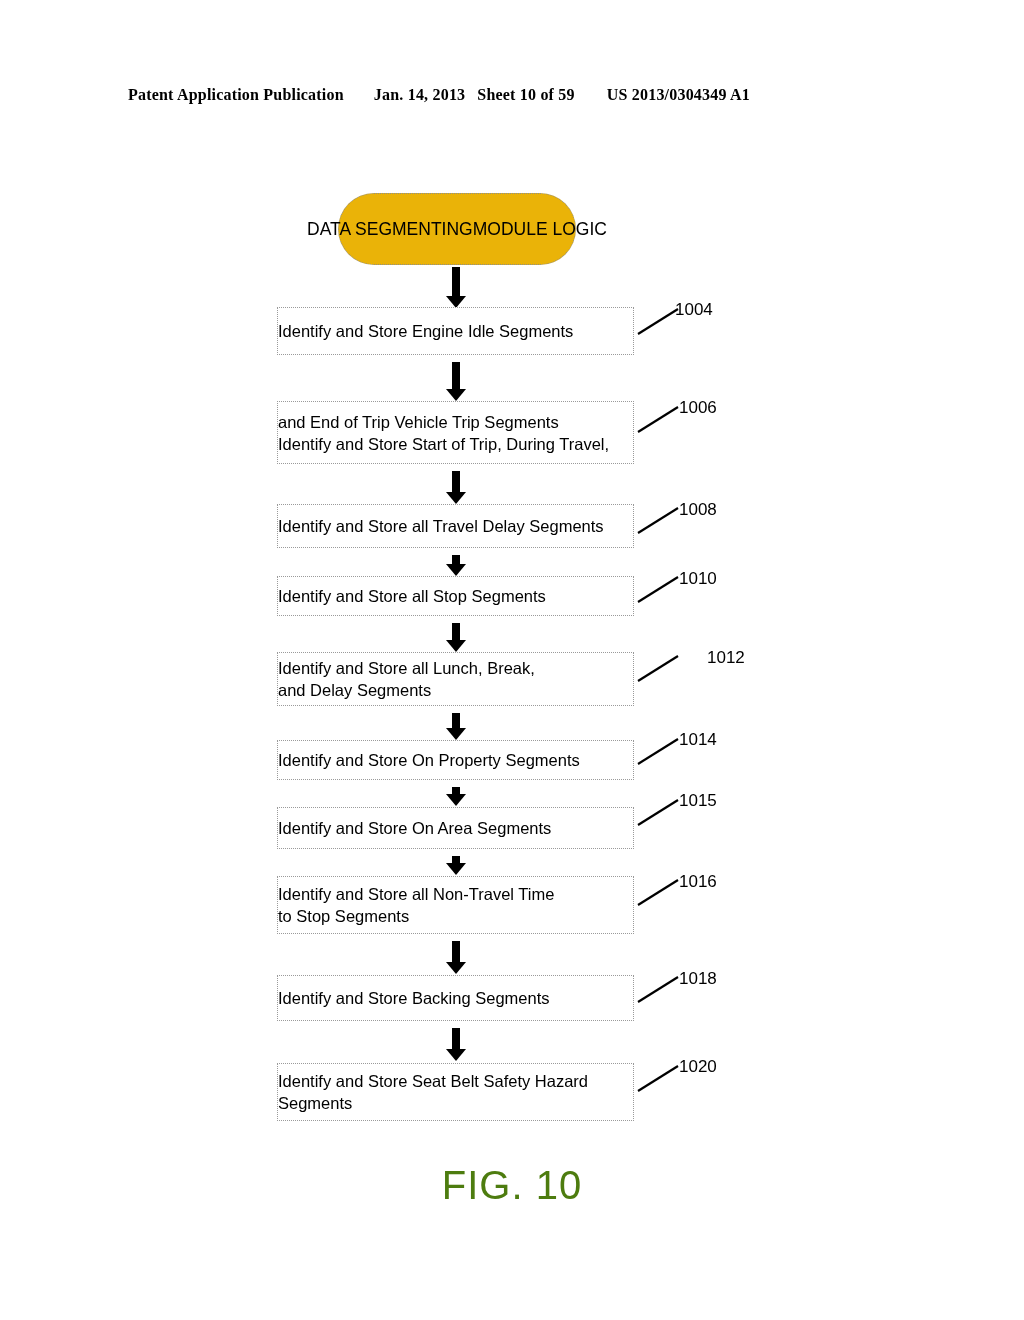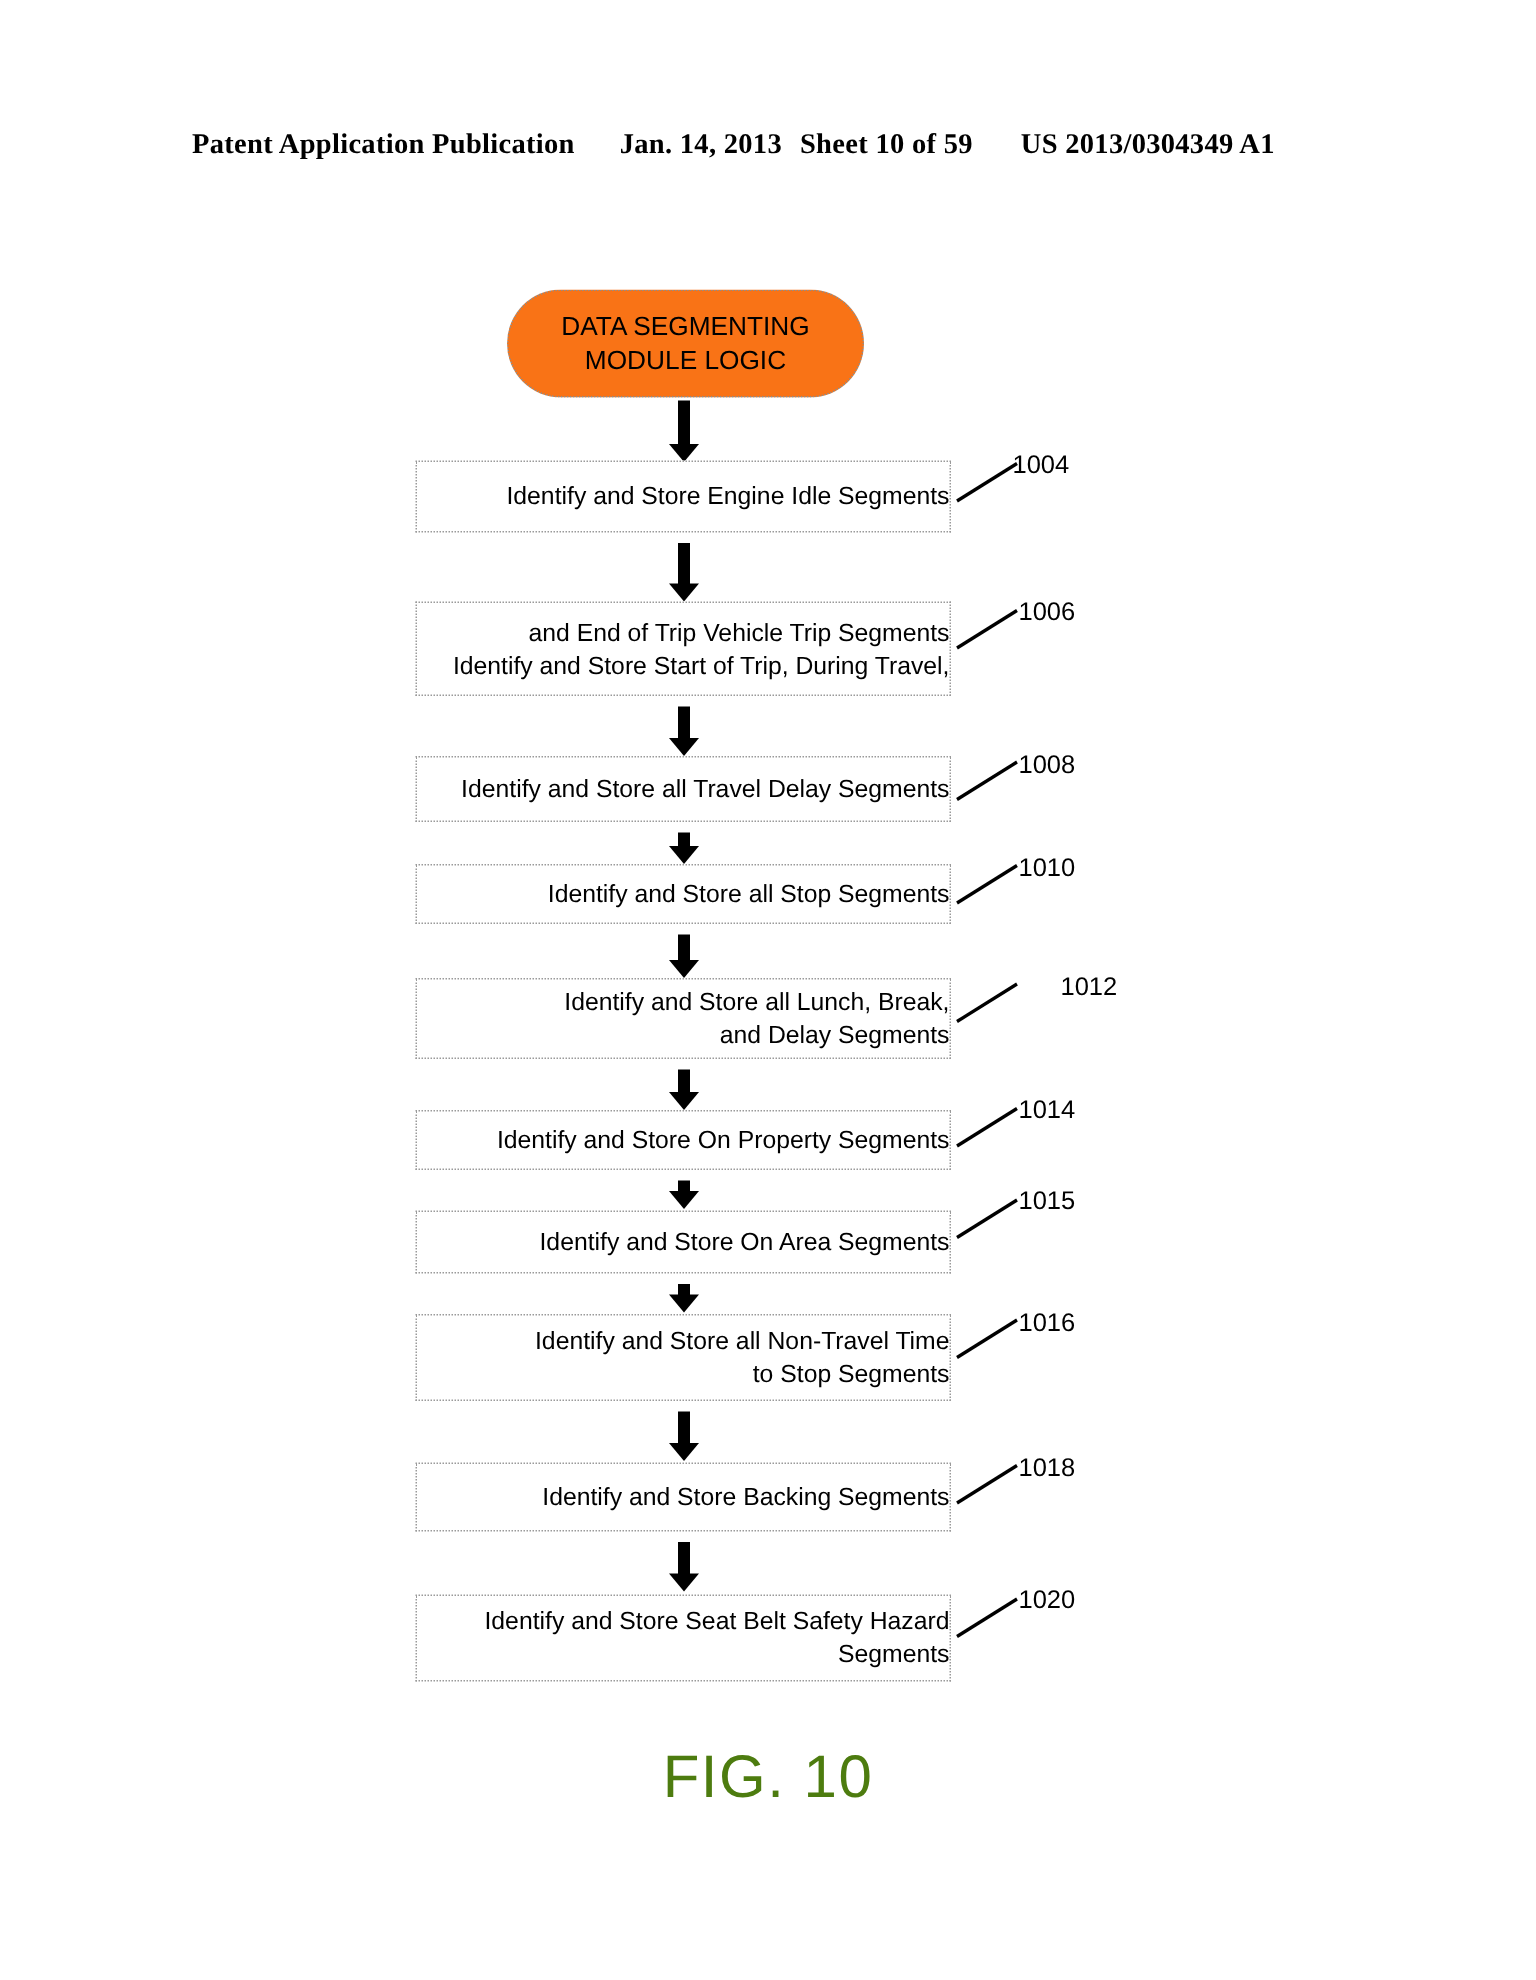--- a/index.html
+++ b/index.html
@@ -18,21 +18,21 @@
   }
 
   
   .page-header {
     position: absolute;
     top: 86px;
     left: 128px;
     width: 768px;
     font-family: "Liberation Serif", serif;
     font-weight: bold;
-    font-size: 19px;
+    font-size: 16px;
     letter-spacing: 0.2px;
     white-space: nowrap;
     display: flex;
     align-items: center;
   }
   .hdr-pub   { }
   .hdr-date  { margin-left: 30px; }
   .hdr-sheet { margin-left: 12px; }
   .hdr-num   { margin-left: 32px; }
 
@@ -47,23 +47,23 @@
 
   
   .start-node {
     position: absolute;
     left: 338px;
     top: 193px;
     width: 238px;
     height: 72px;
     border: 1px dotted #8d8d8d;
     border-radius: 40px;
-    background: #f97316;
+    background: #eab308;
     display: flex;
-    flex-direction: column;
+    flex-direction: row;
     align-items: center;
     justify-content: center;
     box-sizing: border-box;
   }
   .start-node .line {
     font-size: 17.5px;
     line-height: 23px;
     color: #000;
     white-space: nowrap;
   }
@@ -71,21 +71,21 @@
   
   .proc-box {
     position: absolute;
     left: 277px;
     width: 357px;
     border: 1px dotted #9a9a9a;
     background: #fff;
     box-sizing: border-box;
     display: flex;
     flex-direction: column;
-    align-items: flex-end;
+    align-items: flex-start;
     justify-content: center;
     text-align: center;
   }
   .proc-box .ln {
     font-size: 16.5px;
     line-height: 22px;
     color: #000;
     white-space: nowrap;
   }
 

